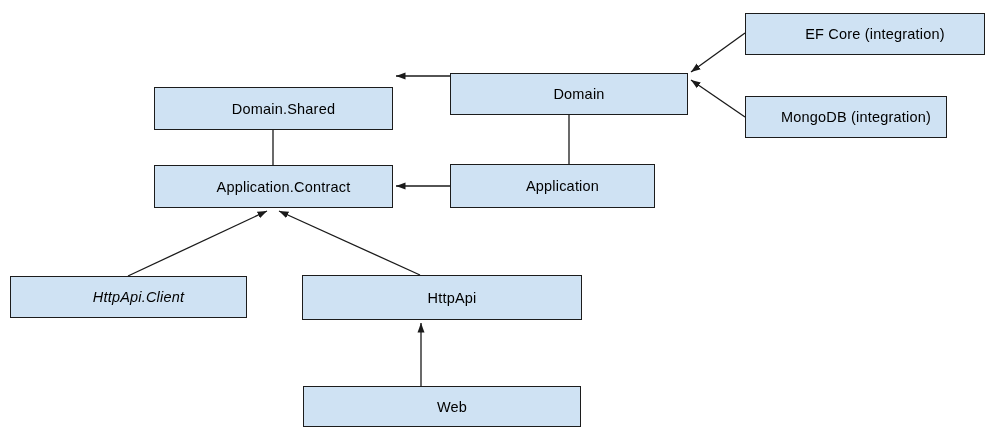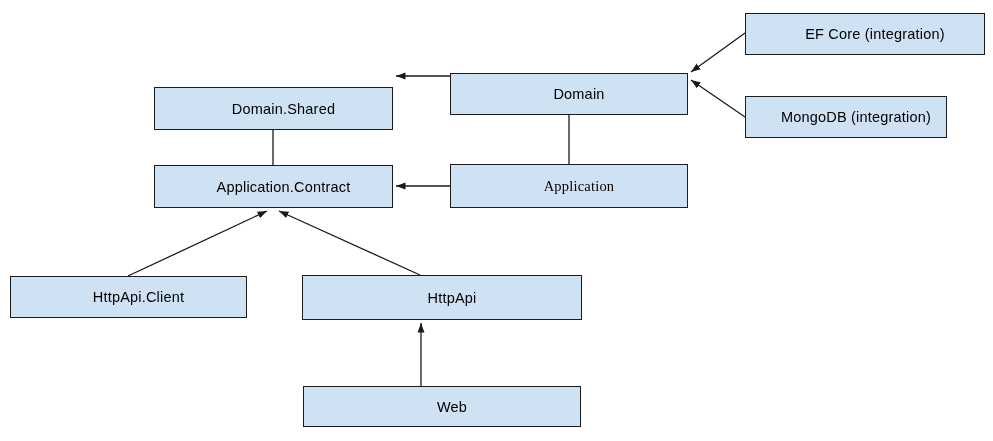--- a/index.html
+++ b/index.html
@@ -36,22 +36,22 @@
     letter-spacing: 0.2px;
     white-space: nowrap;
     padding-left: 20px;
   }
   
   .n-domain-shared        { left: 154px; top:  55px; width: 239px; height: 43px; margin-top: 32px; }
   .n-domain               { left: 450px; top:  73px; width: 238px; height: 42px; }
   .n-ef-core              { left: 745px; top:  13px; width: 240px; height: 42px; }
   .n-mongodb              { left: 745px; top:  96px; width: 202px; height: 42px; }
   .n-application-contract { left: 154px; top: 165px; width: 239px; height: 43px; text-align: right; }
-  .n-application          { left: 450px; top: 164px; width: 238px; height: 44px; font-family: Liberation Serif, serif; }
-  .n-httpapi-client       { left:  10px; top: 276px; width: 237px; height: 42px; }
+  .n-application          { left: 450px; top: 164px; width: 205px; height: 44px; }
+  .n-httpapi-client       { left:  10px; top: 276px; width: 237px; height: 42px; font-style: italic; }
   .n-httpapi              { left: 302px; top: 275px; width: 280px; height: 45px; }
   .n-web                  { left: 303px; top: 386px; width: 278px; height: 41px; }
 </style>
 </head>
 <body>
 
 <div class="canvas">
 
   <svg class="edges-layer" width="993" height="441" viewBox="0 0 993 441" xmlns="http://www.w3.org/2000/svg">
     <defs>

